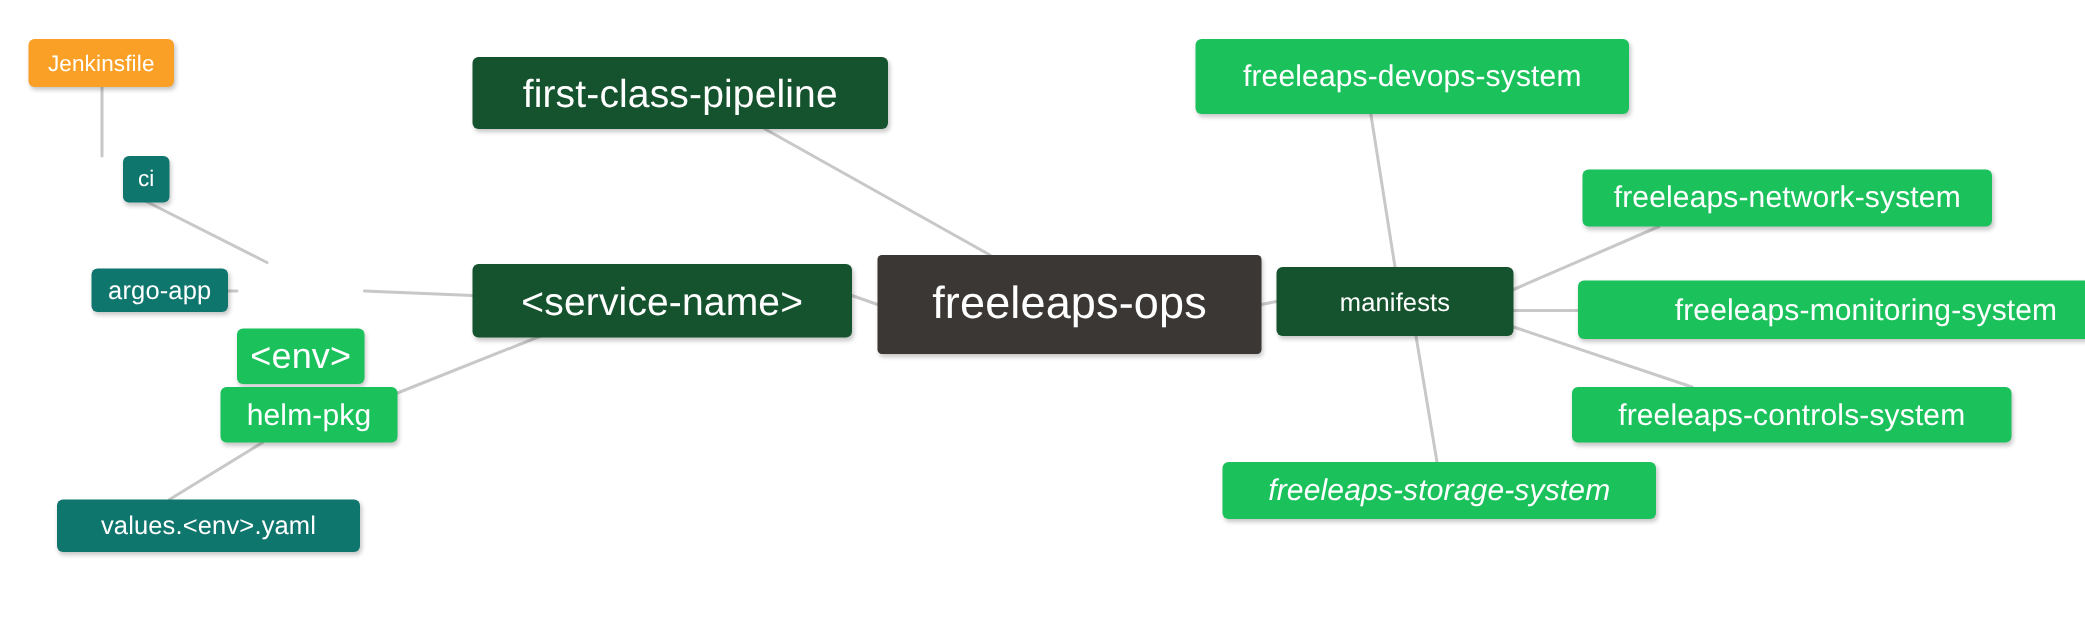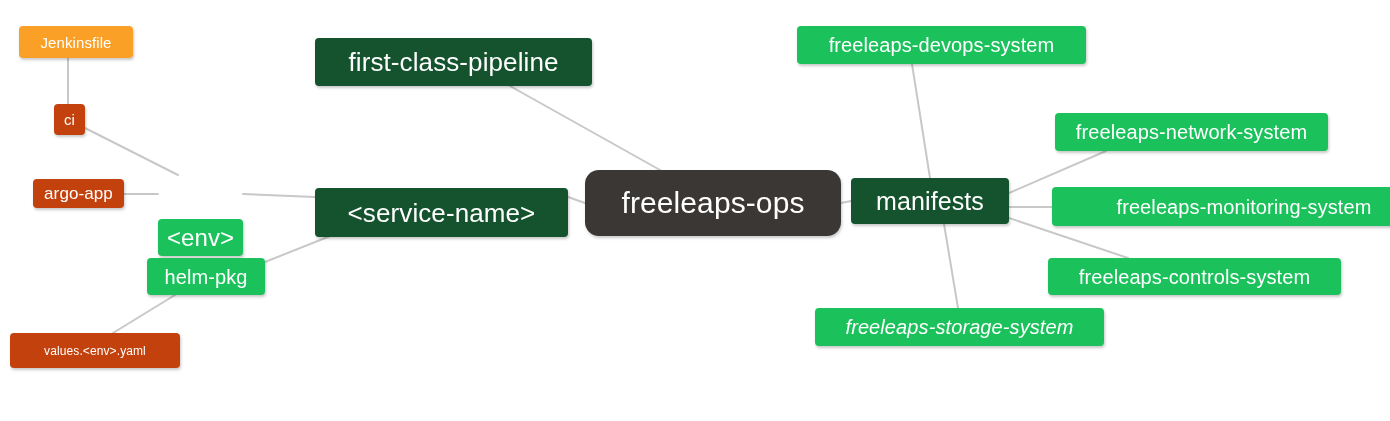--- a/index.html
+++ b/index.html
@@ -35,25 +35,25 @@
     align-items: center;
     justify-content: center;
     color: #ffffff;
     white-space: nowrap;
     border-radius: 4px;
     box-shadow: 1px 2px 3px rgba(0,0,0,0.22);
     letter-spacing: 0.1px;
     line-height: 1;
     user-select: none;
   }
-  .kind-root   { background: #3b3734; border-radius: 14px; }
+  .kind-root   { background: #3b3734; border-radius: 3px; }
   .kind-blue   { background: #14532d; }
   .kind-green  { background: #1bc25c; }
   .kind-orange { background: #fba026; }
-  .kind-red    { background: #c2410c; }
+  .kind-red    { background: #0f766e; margin-left: 28px; }
 </style>
 </head>
 <body>
 
 <div id="canvas">
   <svg id="edges" viewBox="0 0 1390 421" preserveAspectRatio="none" aria-hidden="true" width="1390" height="421">
       <line x1="585" y1="203" x2="568" y2="197" stroke="#c8c8c8"></line>
       <line x1="660" y1="170" x2="510" y2="86" stroke="#c8c8c8"></line>
       <line x1="841" y1="203" x2="851" y2="201" stroke="#c8c8c8"></line>
       <line x1="930" y1="178" x2="912" y2="64" stroke="#c8c8c8"></line>
@@ -64,27 +64,27 @@
       <line x1="315" y1="197" x2="243" y2="194" stroke="#c8c8c8"></line>
       <line x1="368" y1="221" x2="265" y2="262" stroke="#c8c8c8"></line>
       <line x1="158" y1="194" x2="124" y2="194" stroke="#c8c8c8"></line>
       <line x1="178" y1="175" x2="85" y2="128" stroke="#c8c8c8"></line>
       <line x1="68" y1="104" x2="68" y2="58" stroke="#c8c8c8"></line>
       <line x1="175" y1="295" x2="113" y2="333" stroke="#c8c8c8"></line>
     </svg>
   <div id="nodes">
       <div class="node kind-root" style="left: 585px; top: 170px; width: 256px; height: 66px; font-size: 30px;">freeleaps-ops</div>
       <div class="node kind-blue" style="left: 315px; top: 38px; width: 277px; height: 48px; font-size: 26px;">first-class-pipeline</div>
-      <div class="node kind-blue" style="left: 315px; top: 188px; width: 253px; height: 49px; font-size: 26px;">&lt;service-name&gt;</div>
-      <div class="node kind-blue" style="left: 851px; top: 178px; width: 158px; height: 46px; font-size: 25px;">manifests</div>
+      <div class="node kind-blue" style="left: 315px; top: 176px; width: 253px; height: 49px; font-size: 26px;">&lt;service-name&gt;</div>
+      <div class="node kind-blue" style="left: 851px; top: 178px; width: 158px; height: 46px; font-size: 17px;">manifests</div>
       <div class="node kind-green" style="left: 158px; top: 175px; width: 85px; height: 37px; font-size: 24px; margin-top: 44px;">&lt;env&gt;</div>
       <div class="node kind-green" style="left: 147px; top: 258px; width: 118px; height: 37px; font-size: 20px;">helm-pkg</div>
-      <div class="node kind-green" style="left: 797px; top: 26px; width: 289px; height: 38px; font-size: 20px;">freeleaps-devops-system</div>
+      <div class="node kind-green" style="left: 797px; top: 26px; width: 289px; height: 50px; font-size: 20px;">freeleaps-devops-system</div>
       <div class="node kind-green" style="left: 1055px; top: 113px; width: 273px; height: 38px; font-size: 20px;">freeleaps-network-system</div>
       <div class="node kind-green" style="left: 1052px; top: 187px; width: 384px; height: 39px; font-size: 20px;">freeleaps-monitoring-system</div>
       <div class="node kind-green" style="left: 1048px; top: 258px; width: 293px; height: 37px; font-size: 20px;">freeleaps-controls-system</div>
       <div class="node kind-green" style="left: 815px; top: 308px; width: 289px; height: 38px; font-size: 20px; font-style: italic;">freeleaps-storage-system</div>
-      <div class="node kind-orange" style="left: 19px; top: 26px; width: 114px; height: 32px; font-size: 15px;">Jenkinsfile</div>
+      <div class="node kind-orange" style="left: 19px; top: 26px; width: 97px; height: 32px; font-size: 15px;">Jenkinsfile</div>
       <div class="node kind-red" style="left: 54px; top: 104px; width: 31px; height: 31px; font-size: 15px;">ci</div>
       <div class="node kind-red" style="left: 33px; top: 179px; width: 91px; height: 29px; font-size: 17px; text-align: right;">argo-app</div>
-      <div class="node kind-red" style="left: 10px; top: 333px; width: 170px; height: 35px; font-size: 12px;">values.&lt;env&gt;.yaml</div>
+      <div class="node kind-red" style="left: 10px; top: 333px; width: 202px; height: 35px; font-size: 17px;">values.&lt;env&gt;.yaml</div>
     </div>
 </div>
 
 </body></html>

